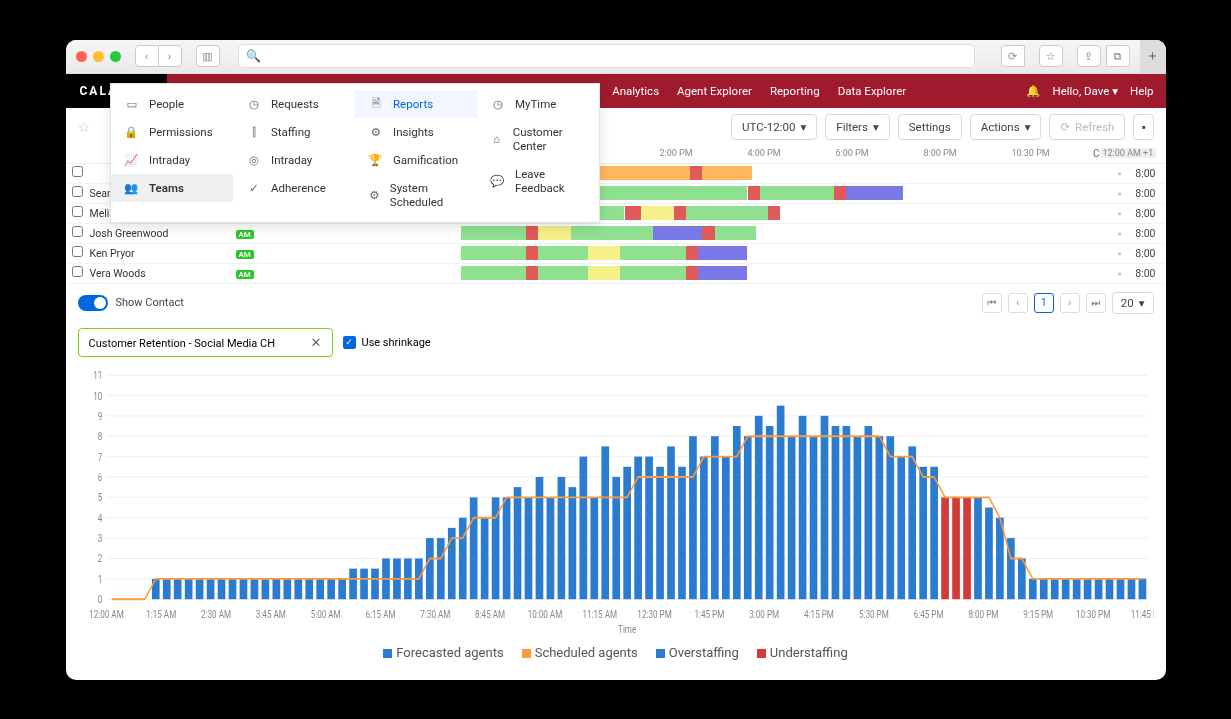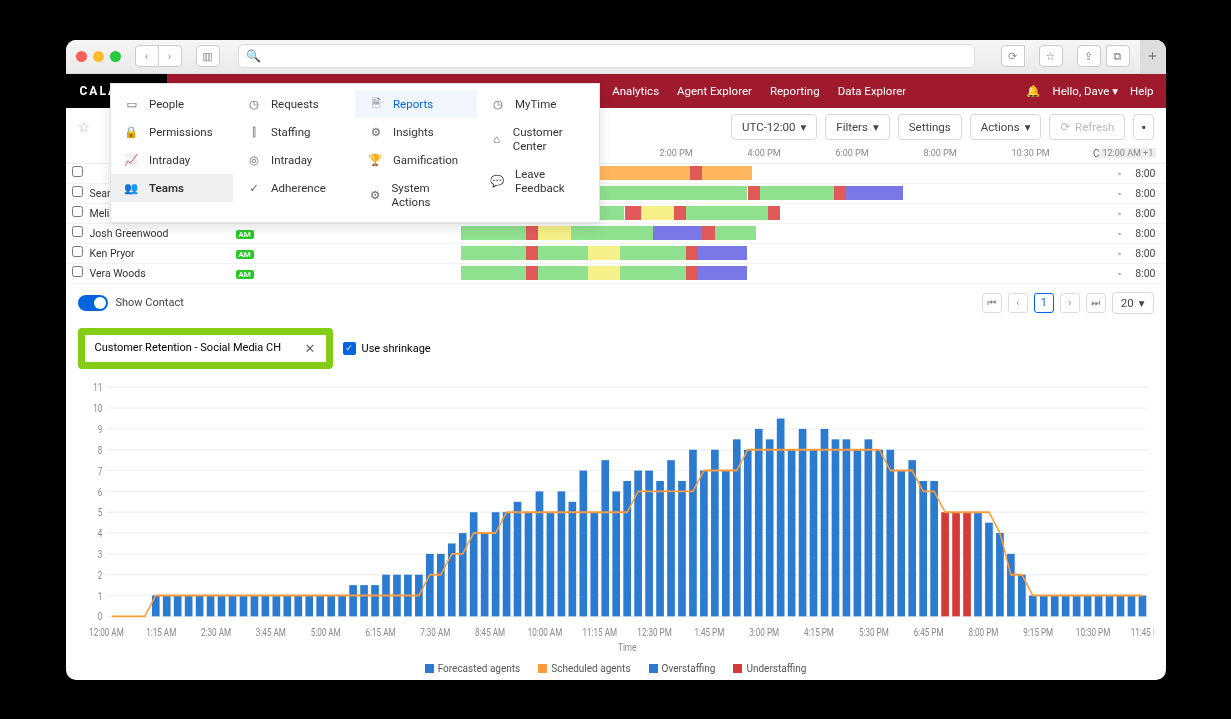--- a/index.html
+++ b/index.html
@@ -48,26 +48,26 @@
 .seg { position:absolute; height:14px; top:0; }
 .row-ct { position:absolute; right:10px; width:70px; text-align:right; font-size:10.5px; color:#444; display:flex; align-items:center; justify-content:flex-end; gap:14px; }
 .row-ct .cic { color:#bbb; font-size:10px; }
 .showstaff { padding:8px 12px; display:flex; align-items:center; gap:8px; font-size:11px; color:#444; }
 .toggle { width:30px; height:16px; background:#0066e0; border-radius:10px; position:relative; cursor:pointer; }
 .toggle::after { content:''; position:absolute; width:12px; height:12px; background:#fff; border-radius:50%; top:2px; right:2px; }
 .pager { margin-left:auto; display:flex; align-items:center; gap:6px; font-size:11px; color:#888; }
 .pgbtn { width:20px; height:20px; border:1px solid #ddd; border-radius:3px; display:flex; align-items:center; justify-content:center; cursor:pointer; font-size:10px; }
 .pgbtn.cur { border-color:#0066e0; color:#0066e0; }
 .filterbar { padding:6px 12px; display:flex; gap:10px; align-items:center; font-size:11px; }
-.sel-input { border:7px solid #84cc16; border-radius:4px; padding:6px 10px; font-size:11px; display:flex; align-items:flex-start; gap:8px; }
+.sel-input { border:1px solid #84cc16; border-radius:4px; padding:6px 10px; font-size:11px; display:flex; align-items:flex-end; gap:8px; }
 .sel-input .x { margin-left:auto; color:#666; cursor:pointer; font-size:13px; }
 .chk { width:13px; height:13px; background:#0066e0; border-radius:2px; display:inline-flex; align-items:center; justify-content:center; color:#fff; font-size:9px; }
 .chart { flex:1; position:relative; margin:4px 12px 8px 12px; }
 .chart svg { width:100%; height:100%; }
-.legend { display:flex; justify-content:center; gap:18px; font-size:10px; color:#555; padding-bottom:6px;align-items:center; }
+.legend { display:flex; justify-content:center; gap:18px; font-size:13px; color:#555; padding-bottom:20px;align-items:center; }
 .lg-sw { width:9px; height:9px; display:inline-block; margin-right:4px; vertical-align:middle; }
 </style>
 </head>
 <body>
 
 <div class="window">
   <div class="titlebar">
     <div class="tl-dot tl-red"></div>
     <div class="tl-dot tl-yel"></div>
     <div class="tl-dot tl-grn"></div>
@@ -460,21 +460,21 @@
         <div class="mega-item">
           <span class="mega-ic">⚙</span>
           <span>Insights</span>
         </div>
         <div class="mega-item">
           <span class="mega-ic">🏆</span>
           <span>Gamification</span>
         </div>
         <div class="mega-item">
           <span class="mega-ic">⚙</span>
-          <span>System Actions</span>
+          <span>System Scheduled</span>
         </div>
       </div>
       <div class="mega-col">
         <div class="mega-item">
           <span class="mega-ic">◷</span>
           <span>MyTime</span>
         </div>
         <div class="mega-item">
           <span class="mega-ic">⌂</span>
           <span>Customer Center</span>

